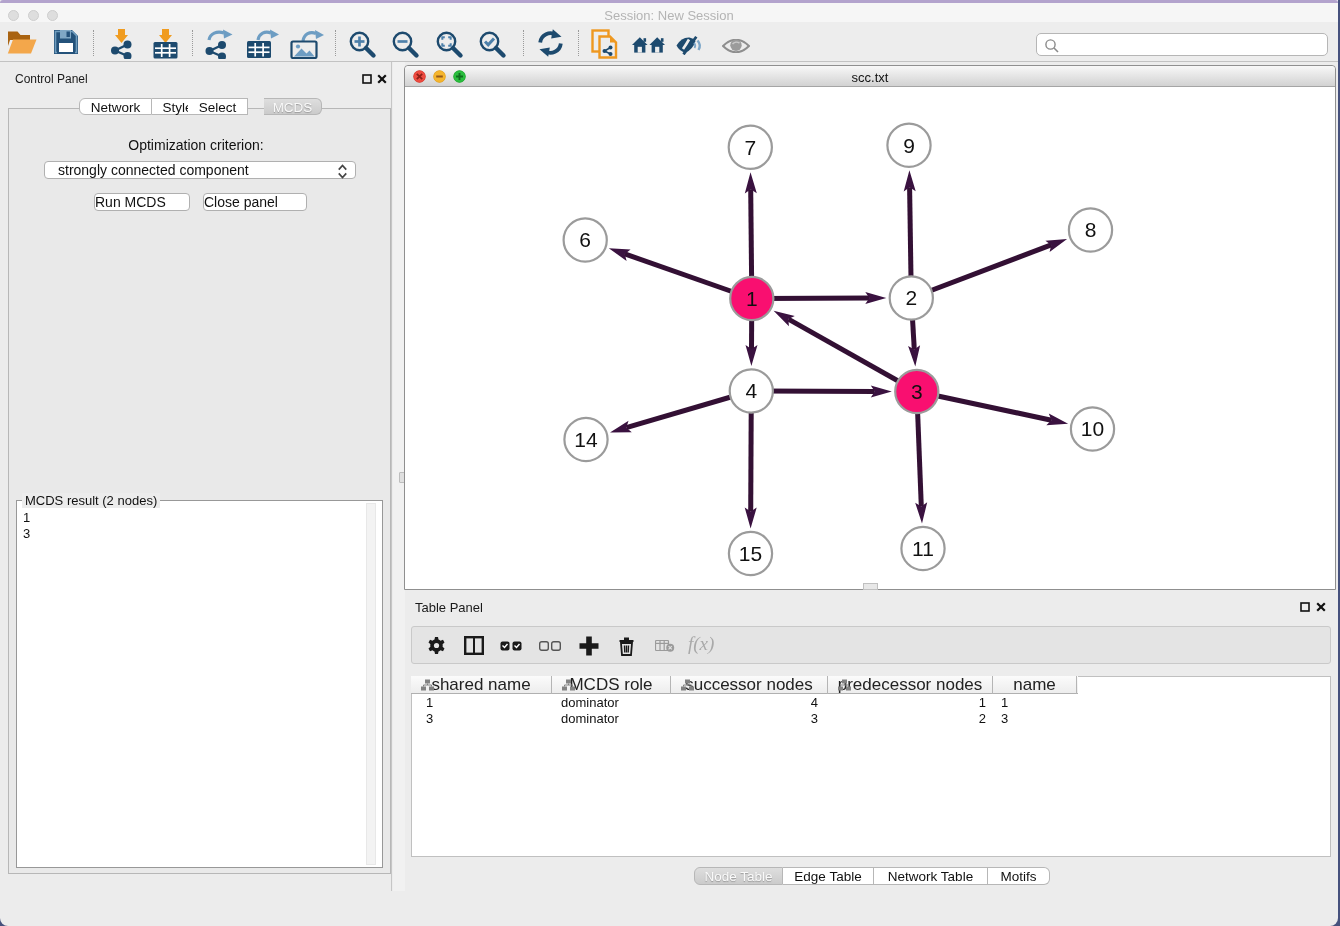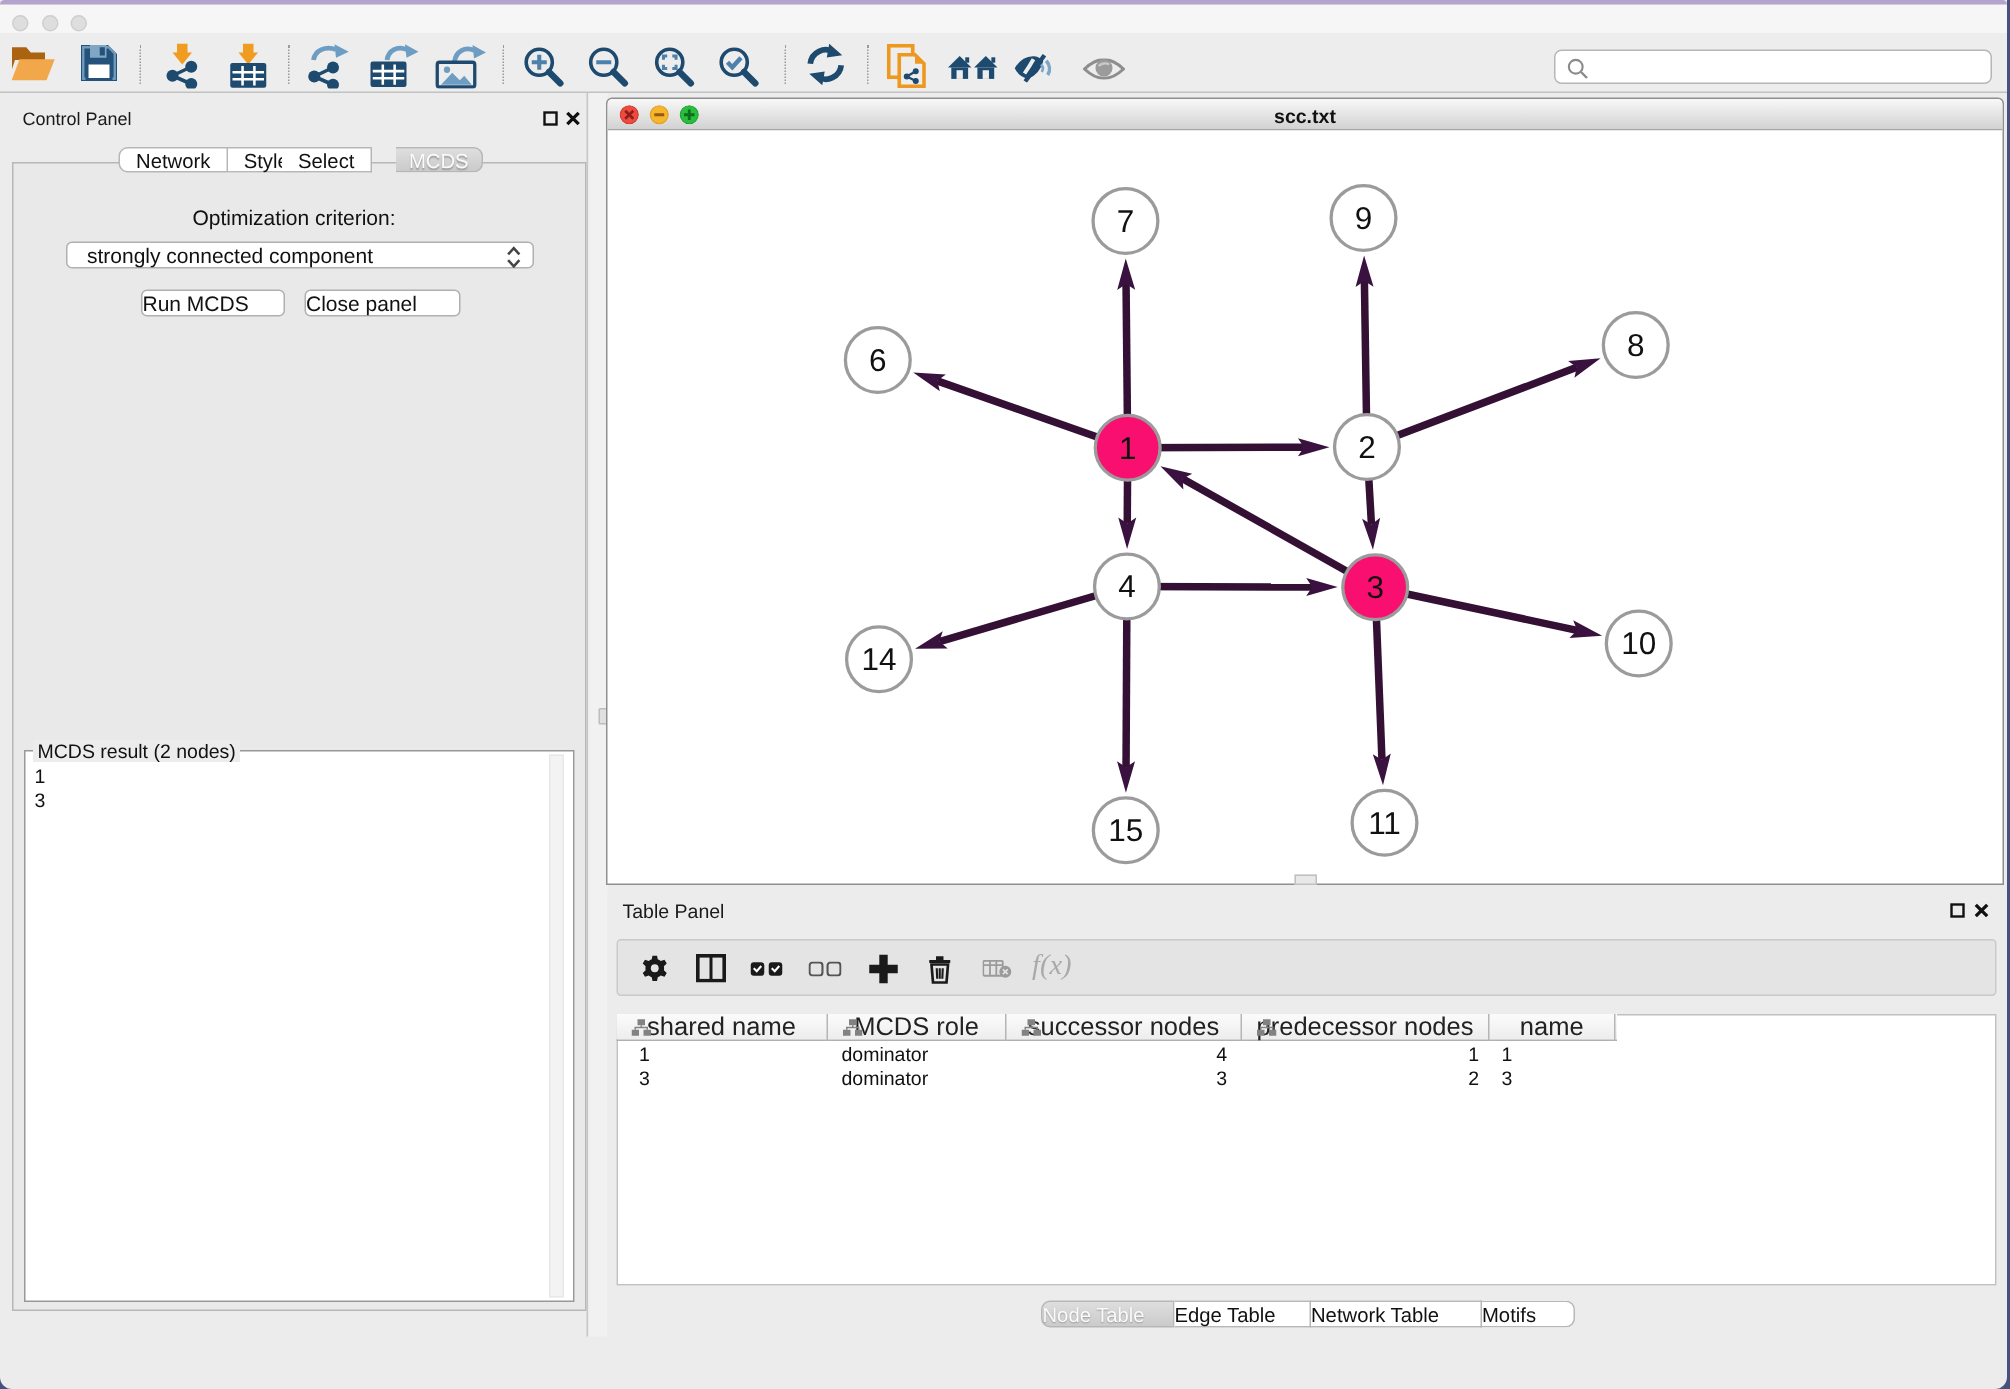--- a/index.html
+++ b/index.html
@@ -22,44 +22,45 @@
 #fieldset{position:absolute;left:16px;top:438px;width:367px;height:368px;border:1px solid #989898;background:#fff}
 #fslegend{position:absolute;left:22px;top:431px;background:#ececec;font-size:13px;color:#111;padding:0 3px;z-index:2}
 #fstext{position:absolute;left:6px;top:9px;font-size:13px;color:#111;line-height:16px}
 #fsscroll{position:absolute;right:6px;top:2px;width:10px;height:362px;background:#f3f3f3;border:1px solid #e8e8e8}
 
 #divider{position:absolute;left:393px;top:62px;width:12px;height:829px;background:#f1f1f1}
 #grip{position:absolute;left:399px;top:472px;width:6px;height:11px;background:#e0e0e0;border:1px solid #bdbdbd;border-radius:1px}
 
 #netwin{position:absolute;left:404px;top:65px;width:932px;height:525px;border:1px solid #8f8f8f;border-radius:4px 4px 0 0;background:#fff}
 #nettitle{position:absolute;left:0;top:0;width:930px;height:21px;background:linear-gradient(#f8f8f8,#d2d2d2);border-bottom:1px solid #a5a5a5;border-radius:4px 4px 0 0}
-#nettext{position:absolute;left:0;top:4px;width:930px;text-align:center;font-size:13px;font-weight:bold;color:#111}
+#nettext{position:absolute;left:0;top:4px;width:930px;text-align:center;font-size:13px;font-weight:normal;color:#111}
 .mac{position:absolute;top:4px;width:13px;height:13px;border-radius:50%}
 #netgrip{position:absolute;left:458px;top:517px;width:15px;height:7px;background:#e8e8e8;border:1px solid #c0c0c0}
 
 #tpanel{position:absolute;left:405px;top:594px;width:933px;height:297px;background:#ececec}
 #tptitle{position:absolute;left:10px;top:6px;font-size:13px;color:#1a1a1a}
 #tbar{position:absolute;left:6px;top:32px;width:920px;height:38px;background:#e4e4e4;border:1px solid #c9c9c9;border-radius:3px}
 #thead{position:absolute;width:667px;height:18px;background:linear-gradient(#fbfbfb,#ededed);border-bottom:1px solid #b0b0b0}
 #tbody{position:absolute;left:6px;top:82px;width:920px;height:181px;background:#fff;border:1px solid #c0c0c0}
 .hcell{position:absolute;top:0;height:18px;border-right:1px solid #b5b5b5;font-size:17px;color:#222;text-align:center;line-height:18px}
 .hicon{position:absolute;left:10px;top:3px}
 .trow{position:absolute;font-size:13px;color:#111;height:16px;line-height:16px}
-.btab{position:absolute;top:273px;height:18px;border:1px solid #b7b7b7;background:#fff;font-size:13.5px;color:#111;text-align:left;line-height:18px}
+.btab{position:absolute;top:273px;height:18px;border:1px solid #b7b7b7;background:#fff;font-size:13.5px;color:#111;text-align:center;line-height:18px}
 
 #sbar{position:absolute;left:0;top:891px;width:1338px;height:35px;background:#ececec;border-top:1px solid #c6c6c6}
 #listbtn{position:absolute;left:10px;top:8px;width:29px;height:21px;background:#fdfdfd;border:1px solid #a9a9a9}
 #membtn{position:absolute;left:1261px;top:6px;width:68px;height:24px;background:#fdfdfd;border:1px solid #8d8d8d;border-radius:2px;font-size:12px;color:#111}
 .winbtn{position:absolute;width:10px;height:10px}
 </style></head><body>
 <div id="app">
 <div id="titlebar">
  <div class="tl" style="left:8px"></div>
       <div class="tl" style="left:28px"></div>
       <div class="tl" style="left:47px"></div>
+ <div id="ttext">Session: New Session</div>
 </div>
 <div id="toplin"></div>
 <div id="toolbar">
 <svg class="ticon" style="left:7px" width="30" height="27" viewBox="0 0 30 27">
  <path d="M1,2.5 h9.5 l3,3.5 h9.5 v5 H3 L1,17 Z" fill="#a96311"></path>
  <path d="M6,10.5 H29.5 L24,24.5 H0.8 Z" fill="#f3a74b"></path>
 </svg>
 <svg class="ticon" style="left:53px" width="26" height="26" viewBox="0 0 26 26">
  <path d="M1,1 h18 l6,6 v18 H1 Z" fill="#24527a"></path>
  <path d="M2.5,2.5 h16.9 l4.1,4.1 V23.5 H2.5 Z" fill="none" stroke="#6f9cbd" stroke-width="1.6"></path>

